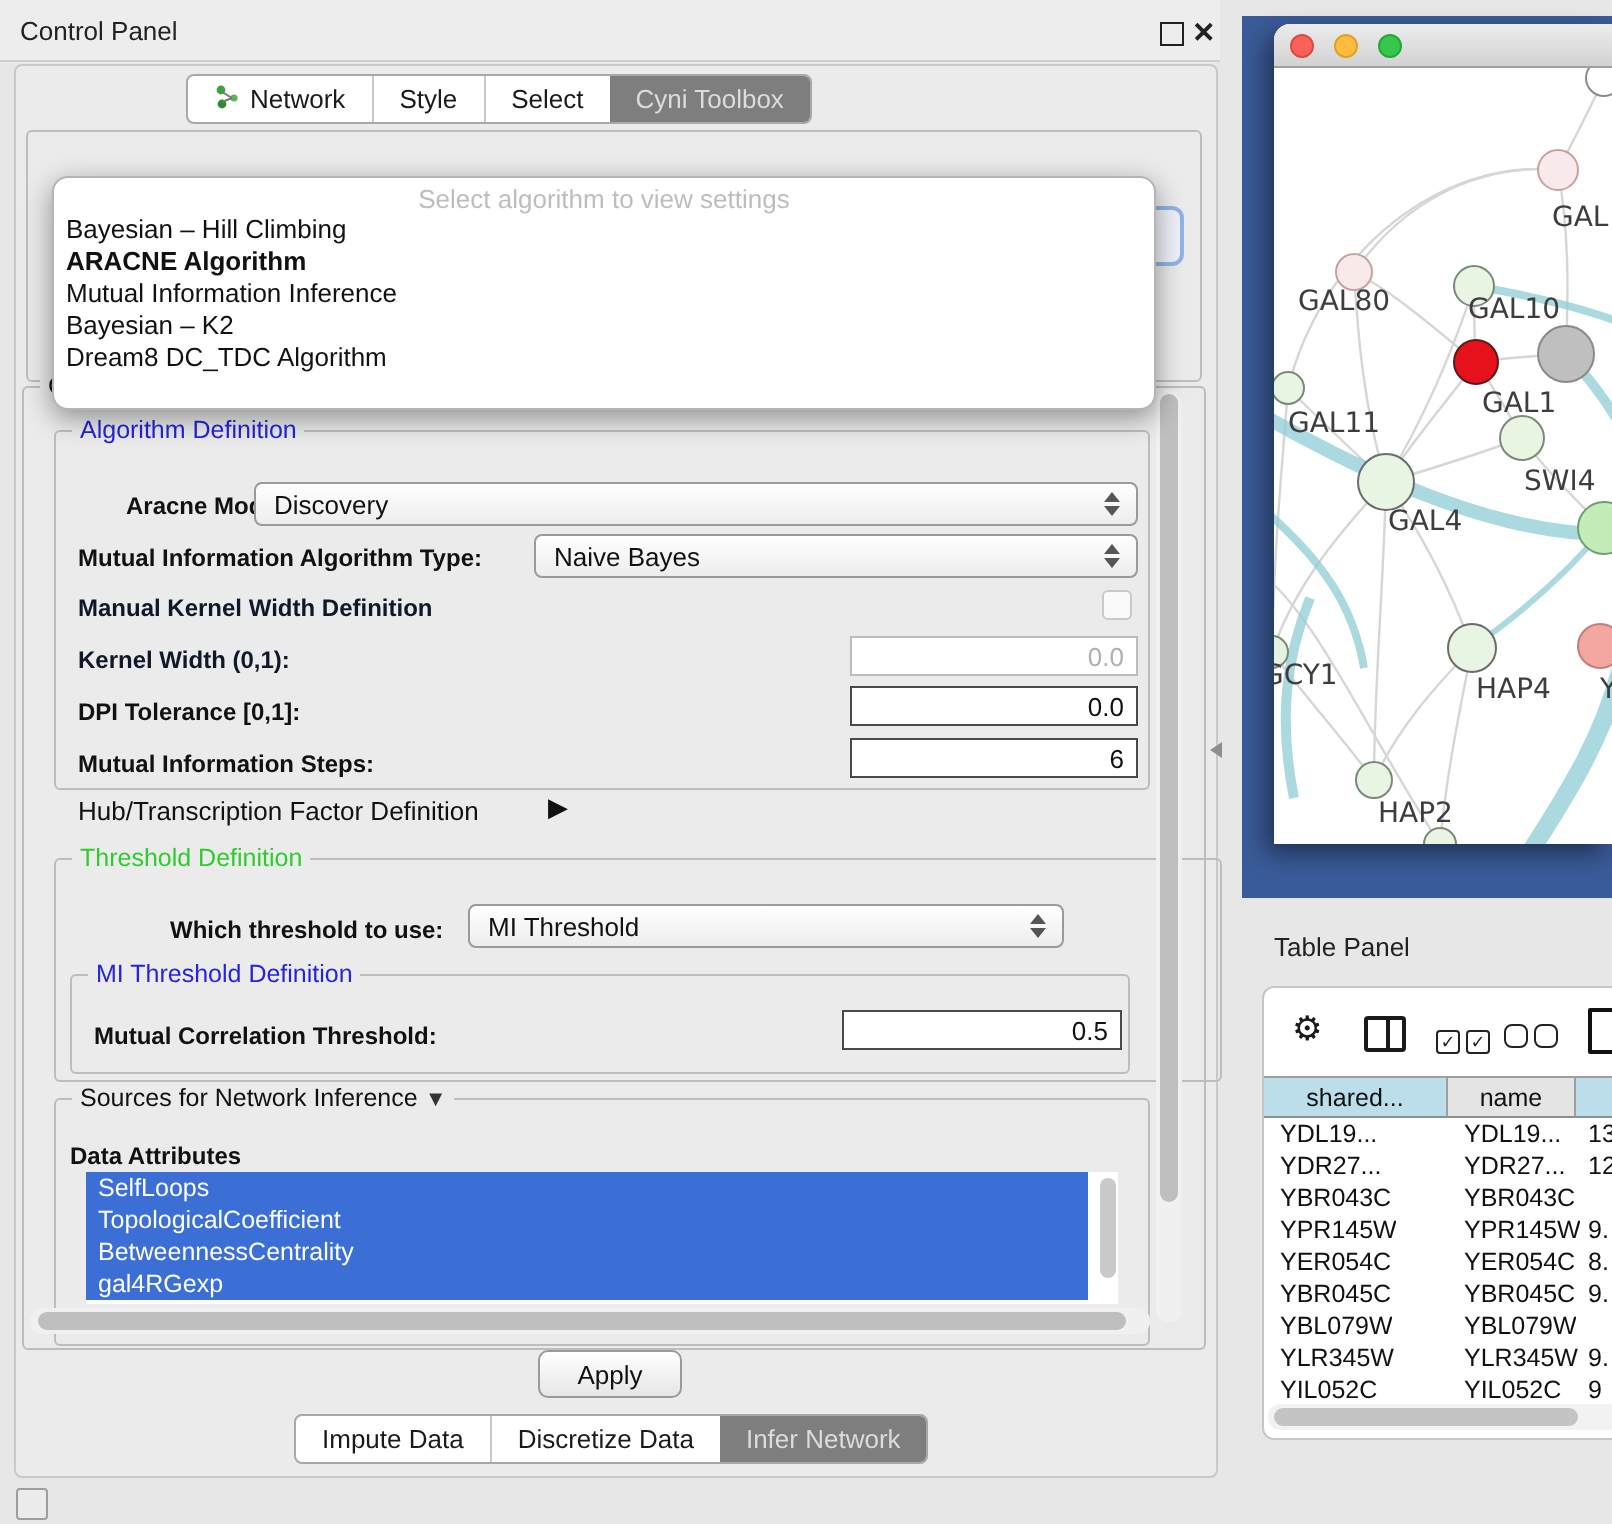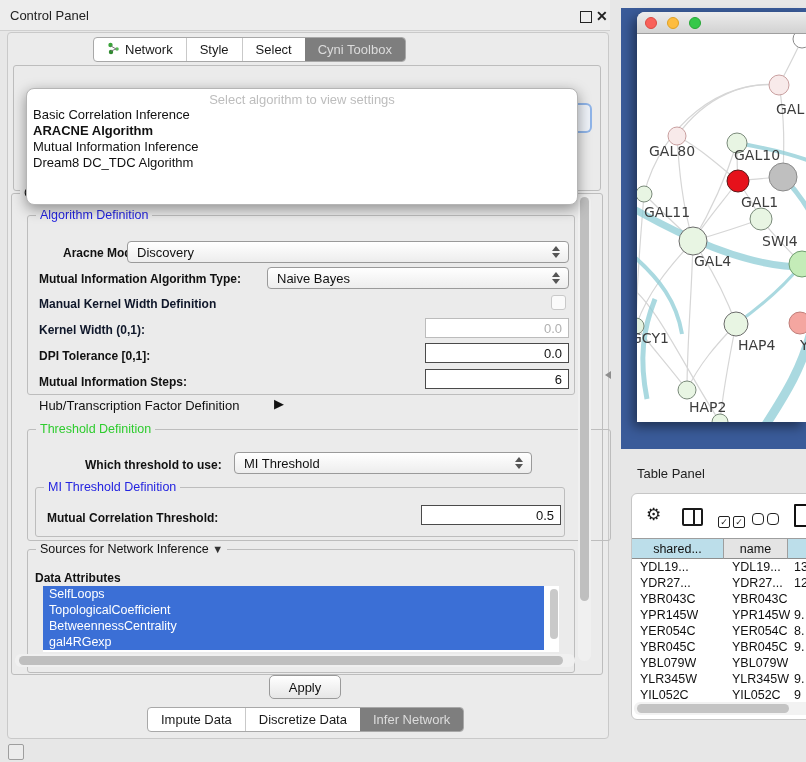--- a/index.html
+++ b/index.html
@@ -115,23 +115,24 @@
     <div class="group" style="left:5px;top:32px;width:586px;height:124px;"></div>
 
     <div class="abs" style="left:566px;top:70px;width:16px;height:26px;border:2px solid #8fb4e8;border-left:none;border-radius:0 6px 6px 0;background:#eef2f8;"></div>
 
     <div class="abs" style="left:42px;top:118px;width:512px;height:40px;border:1px solid #b0b0b0;border-radius:4px;background:#f7f7f7;">
       <span style="position:absolute;left:12px;bottom:3px;font-size:13px;color:#bdbdbd;">gal-filtered.sif default node</span>
     </div>
 
     <div class="abs" id="algo-popup">
       <span class="ph">Select algorithm to view settings</span>
-      <span class="pop-item">Basic Correlation Inference</span>
+      <span class="pop-item">Bayesian – Hill Climbing</span>
       <span class="pop-item bold">ARACNE Algorithm</span>
       <span class="pop-item">Mutual Information Inference</span>
+      <span class="pop-item">Bayesian – K2</span>
       <span class="pop-item">Dream8 DC_TDC Algorithm</span>
     </div>
 
     <div class="group" style="left:3px;top:160px;width:590px;height:480px;">
       <span class="gtitle">Cyni Algorithm Settings</span>
     </div>
 
     <div class="group" style="left:19px;top:182px;width:546px;height:178px;">
       <span class="gtitle t-blue">Algorithm Definition</span>
     </div>

